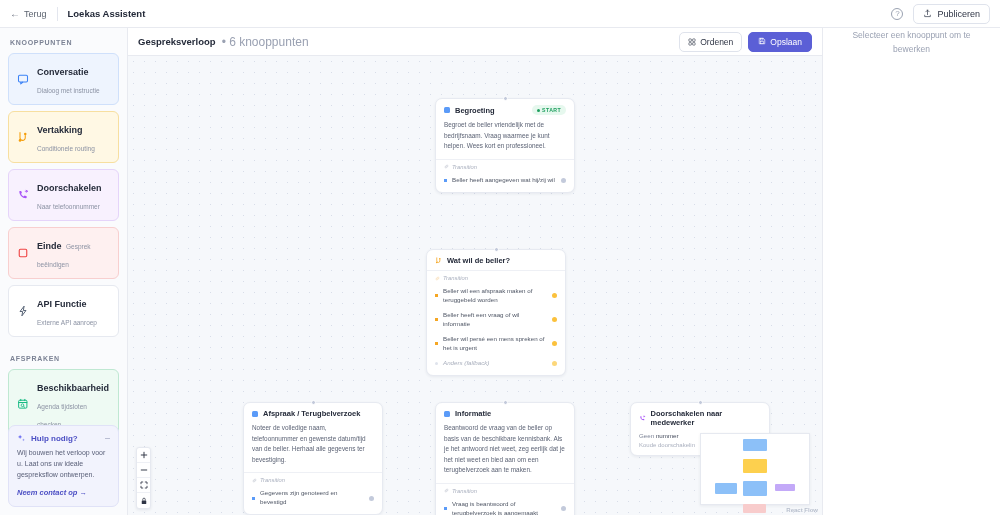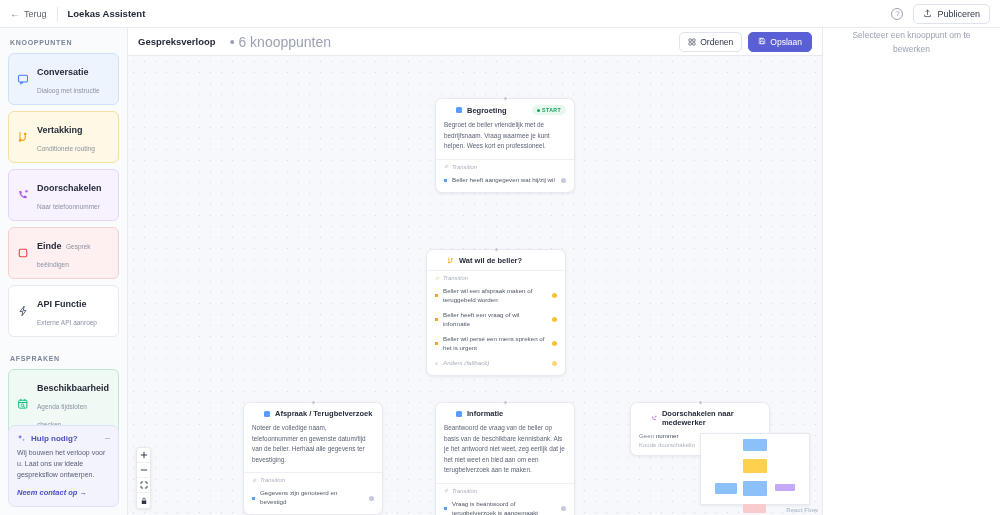--- a/index.html
+++ b/index.html
@@ -76,21 +76,21 @@
   .help-body { font-size: 7px; color: #5a6079; line-height: 1.55; margin-top: 5px; }
   .help-link { font-size: 7.5px; color: #4c4fc4; font-weight: bold; margin-top: 7px; display: block; cursor: pointer; font-style: italic; }
 
   
   .center { flex: 1; display: flex; flex-direction: column; min-width: 0; position: relative; }
   .canvas-head {
     height: 28px; flex: 0 0 28px; background: #fff; border-bottom: 1px solid #e8eaf0;
     display: flex; align-items: center; padding: 0 10px;
   }
   .ch-title { font-size: 9.5px; font-weight: bold; color: #252b3a; }
-  .ch-meta { font-size: 14px; color: #9aa1b2; margin-left: 14px; }
+  .ch-meta { font-size: 12px; color: #9aa1b2; margin-left: 6px; }
   .ch-right { margin-left: auto; display: flex; gap: 6px; align-items: center; }
   .btn-ordenen {
     display: flex; align-items: center; gap: 4px; border: 1px solid #dfe3ec;
     border-radius: 5px; padding: 4px 8px; font-size: 8.5px; color: #2f3545; background: #fff; cursor: pointer;
   }
   .btn-opslaan {
     display: flex; gap: 4px; border: 1px solid #5b5fd6;
     border-radius: 5px; padding: 4px 9px; font-size: 8.5px; color: #fff; background: #5b5fd6; cursor: pointer;
   }
 
@@ -100,21 +100,21 @@
     background-image: radial-gradient(#d8dde8 0.8px, transparent 0.8px);
     background-size: 11px 11px;
   }
   .edges { position: absolute; inset: 0; pointer-events: none; }
 
   
   .node {
     position: absolute; background: #fff; border: 1px solid #e7eaf1;
     border-radius: 7px; box-shadow: 0 1px 3px rgba(30,40,70,.07);
   }
-  .node-hd { display: flex; align-items: center; gap: 5px; padding: 6px 8px 5px 20px; }
+  .node-hd { display: flex; align-items: center; gap: 5px; padding: 6px 8px 5px 8px; }
   .node-dot { width: 6px; height: 6px; border-radius: 1.5px; flex: 0 0 6px; }
   .node-ttl { font-size: 7.5px; font-weight: bold; color: #252b3a; }
   .badge-start {
     margin-left: auto; display: flex; align-items: center; gap: 2px;
     background: #e6f8ee; color: #1e9e5e; font-size: 5.2px; font-weight: bold;
     letter-spacing: .4px; border-radius: 7px; padding: 2px 5px;
   }
   .badge-dot { width: 3px; height: 3px; border-radius: 50%; background: #1e9e5e; }
   .node-body { font-size: 6.4px; color: #5c6375; line-height: 1.65; padding: 0 8px 7px 8px; }
   .node-sub {

